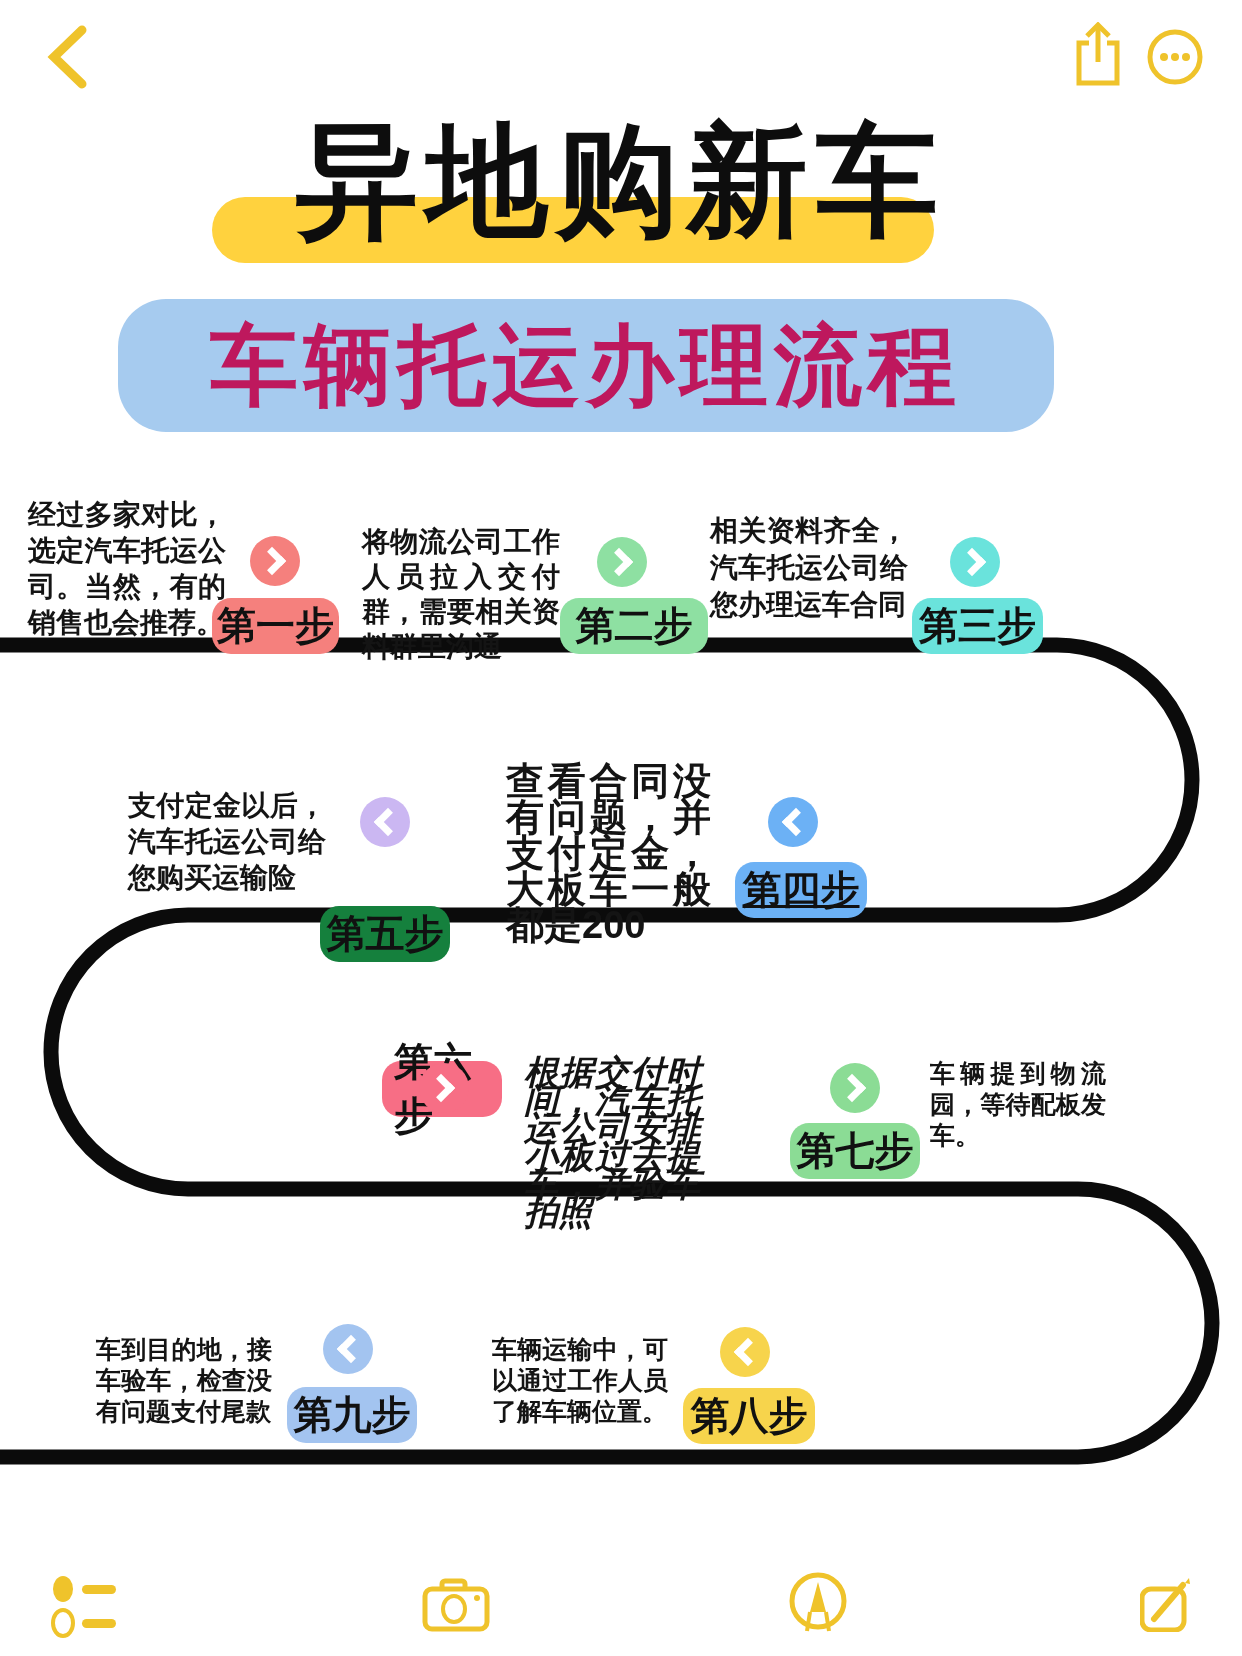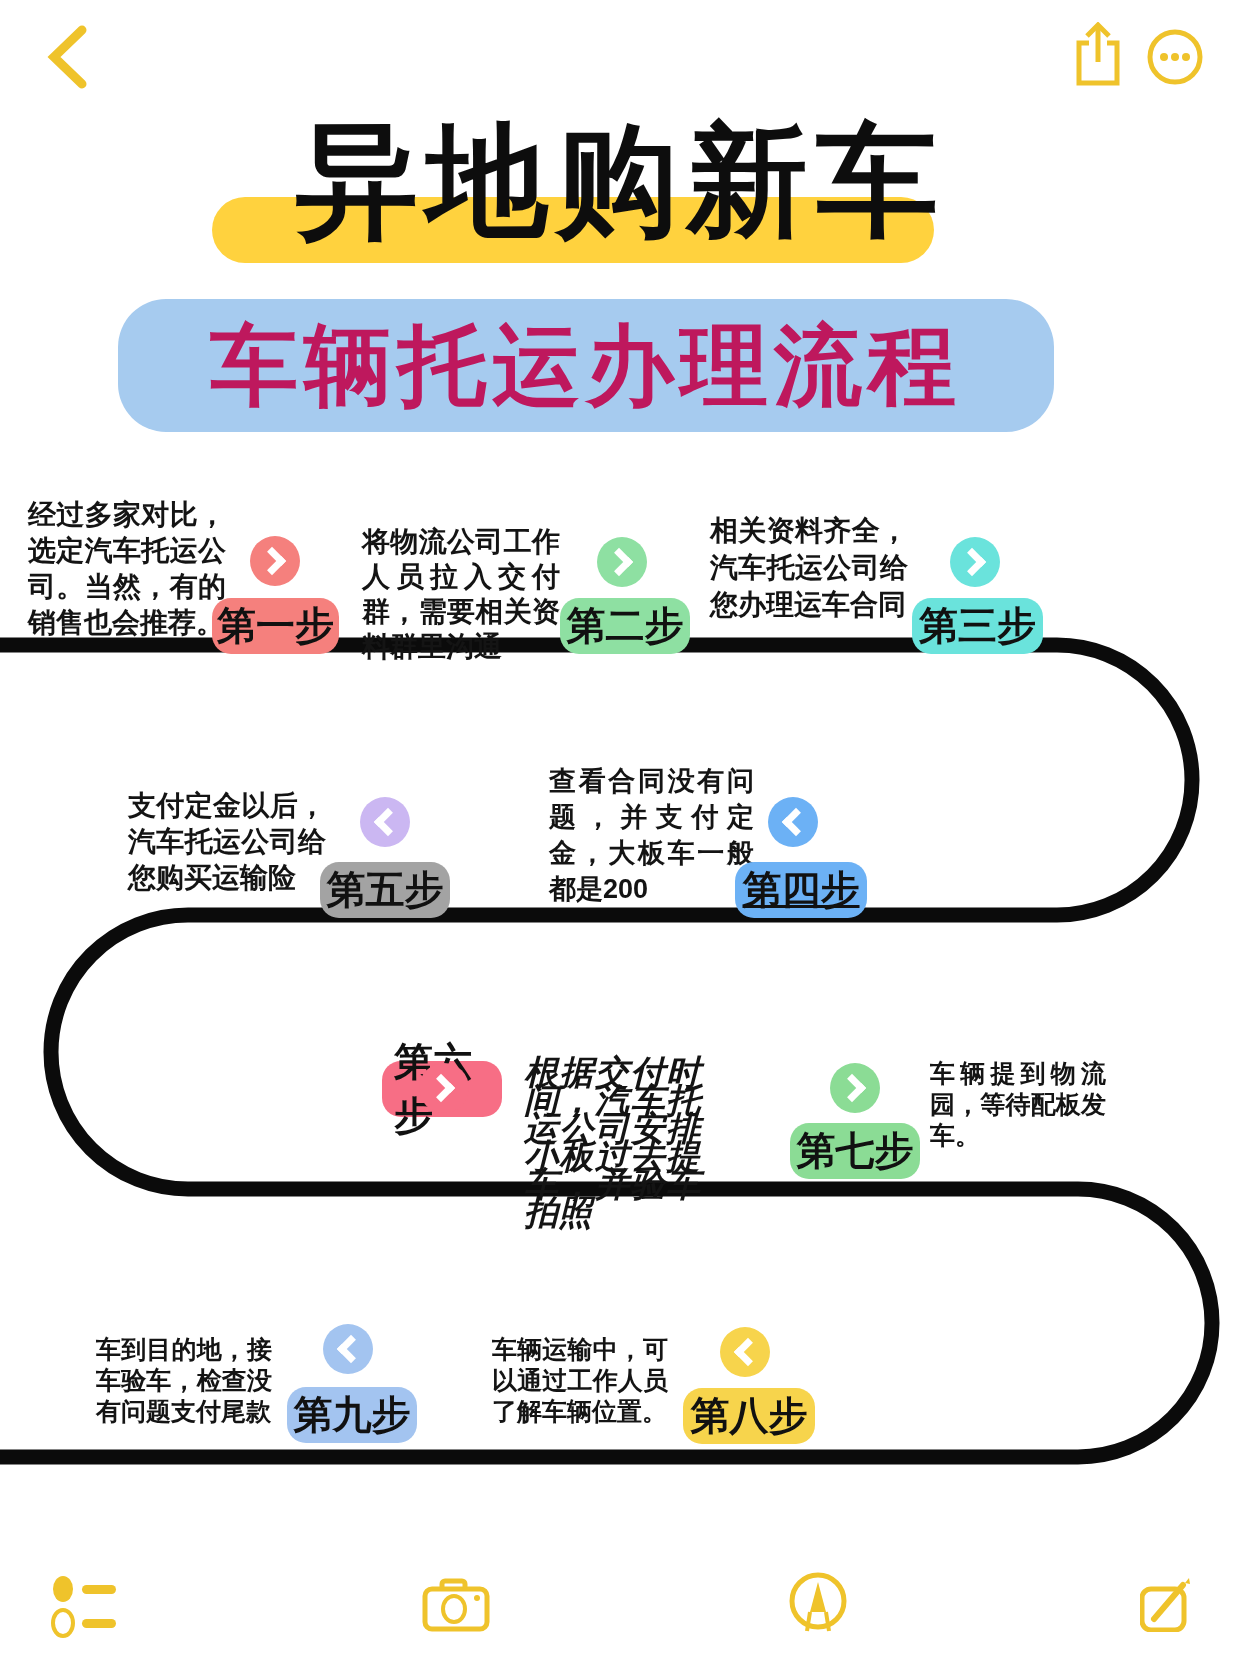--- a/index.html
+++ b/index.html
@@ -35,27 +35,27 @@
   .step-badge{position:absolute;z-index:3;height:56px;border-radius:19px;
               display:flex;align-items:center;justify-content:center;
               font-size:39px;font-weight:700;color:#111111;}
 
   .s1-text{left:28px;top:497px;width:198px;font-size:28px;line-height:36px;}
   .s1-circle{left:250px;top:536px;}
   .s1-badge{left:212px;top:598px;width:127px;}
 
   .s2-text{left:362px;top:524px;width:198px;font-size:28px;line-height:35px;}
   .s2-circle{left:597px;top:537px;}
-  .s2-badge{left:560px;top:598px;width:130px;font-family:Liberation Serif, serif;}
+  .s2-badge{left:560px;top:598px;width:148px;font-family:Liberation Serif, serif;}
 
   .s3-text{left:710px;top:512px;width:198px;font-size:28px;line-height:37px;}
   .s3-circle{left:950px;top:537px;}
   .s3-badge{left:912px;top:598px;width:131px;}
 
-  .s4-text{left:506px;top:763px;width:205px;font-size:27px;line-height:36px;margin-left:43px;}
+  .s4-text{left:506px;top:763px;width:205px;font-size:38px;line-height:36px;}
   .s4-circle{left:768px;top:797px;}
   .s4-badge{left:735px;top:862px;width:132px;text-decoration:underline;}
 
   .s5-text{left:128px;top:790px;width:198px;font-size:28px;line-height:36px;font-family:Liberation Mono, monospace;}
   .s5-circle{left:360px;top:797px;}
   .s5-badge{left:320px;top:862px;width:130px;}
 
   .s6-text{left:524px;top:1058px;width:176px;font-size:34px;line-height:28px;font-style:italic;}
   .s6-circle{left:419px;top:1063px;}
   .s6-badge{left:382px;top:1061px;width:108px;padding-left:12px;}
@@ -135,21 +135,21 @@
   <div class="step-text s4-text">查看合同没有问题，并支付定金，大板车一般都是200</div>
   <div class="step-circle s4-circle" style="background-color: rgb(108, 177, 245);">
     <span class="chev left"></span>
   </div>
   <div class="step-badge s4-badge" style="background-color: rgb(108, 177, 245);">第四步</div>
 
   <div class="step-text s5-text">支付定金以后，汽车托运公司给您购买运输险</div>
   <div class="step-circle s5-circle" style="background-color: rgb(203, 183, 242);">
     <span class="chev left"></span>
   </div>
-  <div class="step-badge s5-badge" style="background-color: #a3a3a3;">第五步</div>
+  <div class="step-badge s5-badge" style="background-color: #15803d; margin-top: 44px;">第五步</div>
 
   <div class="step-text s6-text">根据交付时间，汽车托运公司安排小板过去提车，并验车拍照</div>
   <div class="step-circle s6-circle" style="background-color: rgb(247, 110, 133);">
     <span class="chev right"></span>
   </div>
   <div class="step-badge s6-badge" style="background-color: rgb(247, 110, 133);">第六步</div>
 
   <div class="step-text s7-text">车辆提到物流园，等待配板发车。</div>
   <div class="step-circle s7-circle" style="background-color: rgb(139, 220, 149);">
     <span class="chev right"></span>

